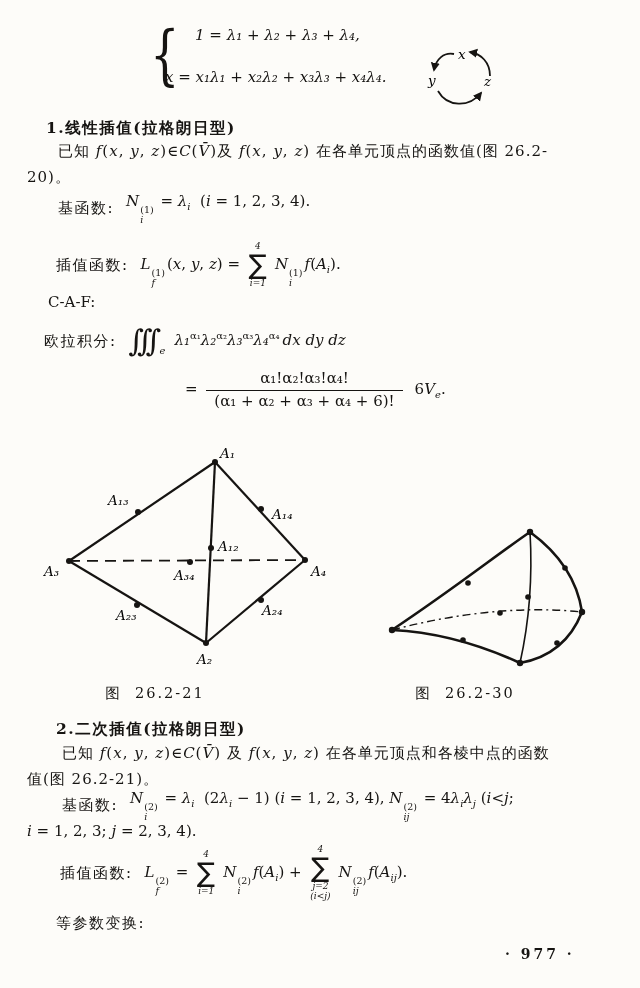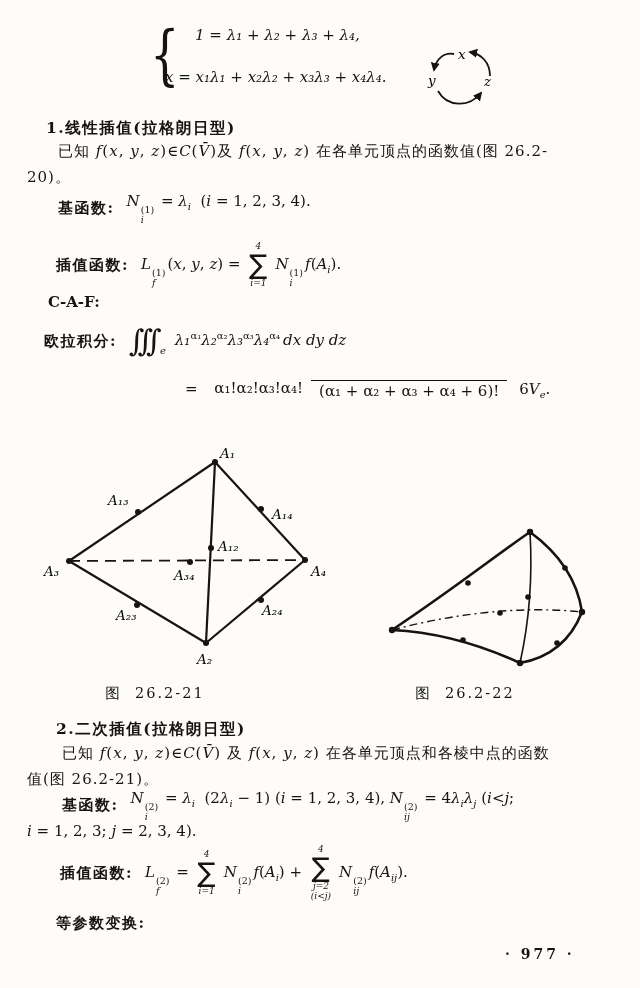--- a/index.html
+++ b/index.html
@@ -7,38 +7,38 @@
   #page{
     position:relative;width:640px;height:988px;margin:0 auto;
     background:#fdfcf9;color:#161412;
     font-family:"DejaVu Serif","DejaVu Sans","Liberation Serif",serif;
     font-size:15px;overflow:hidden;
   }
   .abs{position:absolute;white-space:pre;}
   .heading{font-weight:bold;letter-spacing:1.5px;font-size:15.5px;}
   .cjk{letter-spacing:1px;}
   .frow{position:absolute;display:flex;align-items:center;white-space:pre;}
-  .flabel{font-weight:bold;letter-spacing:1.5px;margin-right:12px;flex:none;}
+  .flabel{font-weight:normal;letter-spacing:1.5px;margin-right:12px;flex:none;}
   .fwrap{display:inline;white-space:pre;}
   .fv{font-style:italic;}
   .ft{}
   .fsub{font-size:10px;font-style:italic;}
   .fsup{font-size:10px;}
   .fss{display:inline-flex;flex-direction:column;align-items:flex-start;
        font-size:9.5px;line-height:1.05;vertical-align:-7px;margin:0 2px 0 1px;}
   .fss .s2{font-style:italic;}
   .fsum{display:inline-flex;flex-direction:column;align-items:center;line-height:1;
         vertical-align:middle;margin:0 4px;}
   .fsum .top{font-size:9px;font-style:italic;margin-bottom:1px;}
   .fsum .sym{font-size:27px;font-family:"DejaVu Sans","Liberation Sans",sans-serif;line-height:0.95;}
   .fsum .bot,.fsum .bot2{font-size:9px;font-style:italic;margin-top:1px;}
   .fint{display:inline-flex;align-items:flex-end;vertical-align:middle;margin-right:3px;}
   .fint .sym{font-size:30px;line-height:1;letter-spacing:-7px;padding-right:7px;}
   .fint .isub{font-size:10px;font-style:italic;margin-left:-2px;}
-  .ffrac{display:inline-flex;flex-direction:row;align-items:center;
+  .ffrac{display:inline-flex;flex-direction:column;align-items:center;
          vertical-align:middle;margin:0 4px;line-height:1.15;}
   .ffrac .num{padding:0 8px 2px;}
   .ffrac .den{border-top:1.5px solid #161412;padding:2px 8px 0;}
   .brace{font-size:62px;line-height:1;transform:scaleX(0.75) scaleY(1.05);transform-origin:left top;}
   .caption{letter-spacing:2px;text-align:center;font-size:14.5px;}
   .pagenum{font-weight:bold;letter-spacing:3px;font-size:14px;}
   svg text{font-family:"DejaVu Serif","DejaVu Sans","Liberation Serif",serif;}
   svg .vlabel{font-style:italic;font-size:13.5px;}
 </style>
 </head>
@@ -143,21 +143,21 @@
       <circle cx="199" cy="88" r="3.2"></circle>
       <circle cx="137" cy="139" r="3.2"></circle>
       <circle cx="85" cy="59" r="2.8"></circle>
       <circle cx="182" cy="44" r="2.8"></circle>
       <circle cx="145" cy="73" r="2.8"></circle>
       <circle cx="117" cy="89" r="2.8"></circle>
       <circle cx="80" cy="116" r="2.8"></circle>
       <circle cx="174" cy="119" r="2.8"></circle>
     </g>
   </svg>
-  <div class="abs caption" style="left:370px;top:684px;width:190px;">图  26.2-22</div>
+  <div class="abs caption" style="left:370px;top:684px;width:190px;">图  26.2-30</div>
 
   <div class="abs heading" style="left:56px;top:719px;">2.二次插值(拉格朗日型)</div>
 
   <div class="abs cjk" style="left:62px;top:744px;"><span class="ft">已知 </span><span class="fv">f</span><span class="ft">(</span><span class="fv">x</span><span class="ft">, </span><span class="fv">y</span><span class="ft">, </span><span class="fv">z</span><span class="ft">)∈</span><span class="fv">C</span><span class="ft">(</span><span class="fv">V̄</span><span class="ft">) 及 </span><span class="fv">f</span><span class="ft">(</span><span class="fv">x</span><span class="ft">, </span><span class="fv">y</span><span class="ft">, </span><span class="fv">z</span><span class="ft">) 在各单元顶点和各棱中点的函数</span></div>
   <div class="abs cjk" style="left:27px;top:770px;">值(图 26.2-21)。</div>
 
   <div class="frow" style="left:62px;top:794px;height:22px;">
     <span class="flabel">基函数:</span>
     <span class="fwrap"><span class="fv">N</span><span class="fss"><span class="s1">(2)</span><span class="s2">i</span></span><span class="ft"> = </span><span class="fv">λ</span><span class="fsub" style="vertical-align: -4px;">i</span><span class="ft">  (2</span><span class="fv">λ</span><span class="fsub" style="vertical-align: -4px;">i</span><span class="ft"> − 1) (</span><span class="fv">i</span><span class="ft"> = 1, 2, 3, 4), </span><span class="fv">N</span><span class="fss"><span class="s1">(2)</span><span class="s2">ij</span></span><span class="ft"> = 4</span><span class="fv">λ</span><span class="fsub" style="vertical-align: -4px;">i</span><span class="fv">λ</span><span class="fsub" style="vertical-align: -4px;">j</span><span class="ft"> (</span><span class="fv">i</span><span class="ft">&lt;</span><span class="fv">j</span><span class="ft">;</span></span>
   </div>

